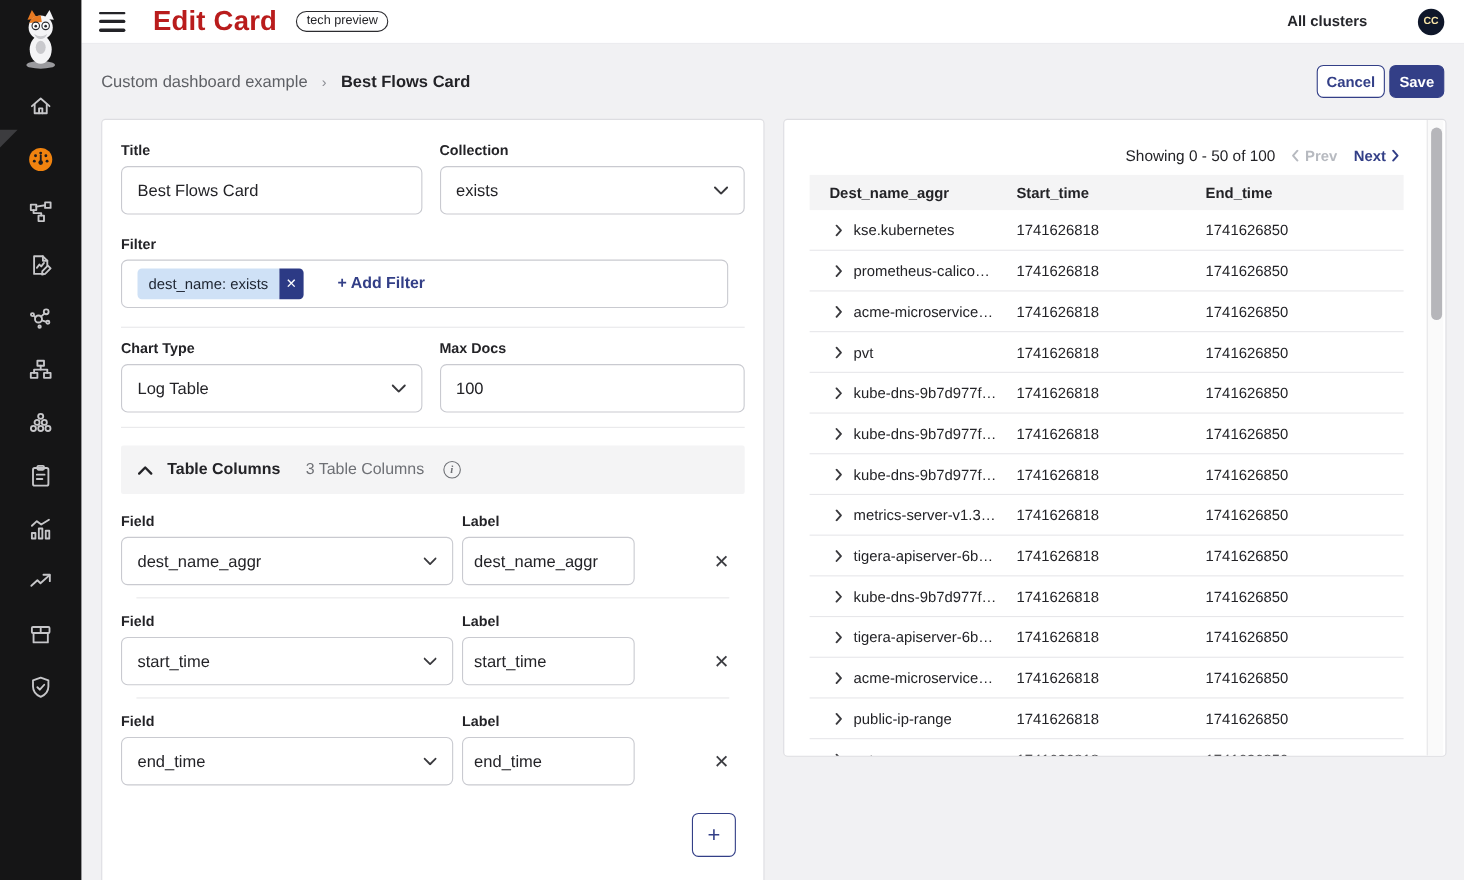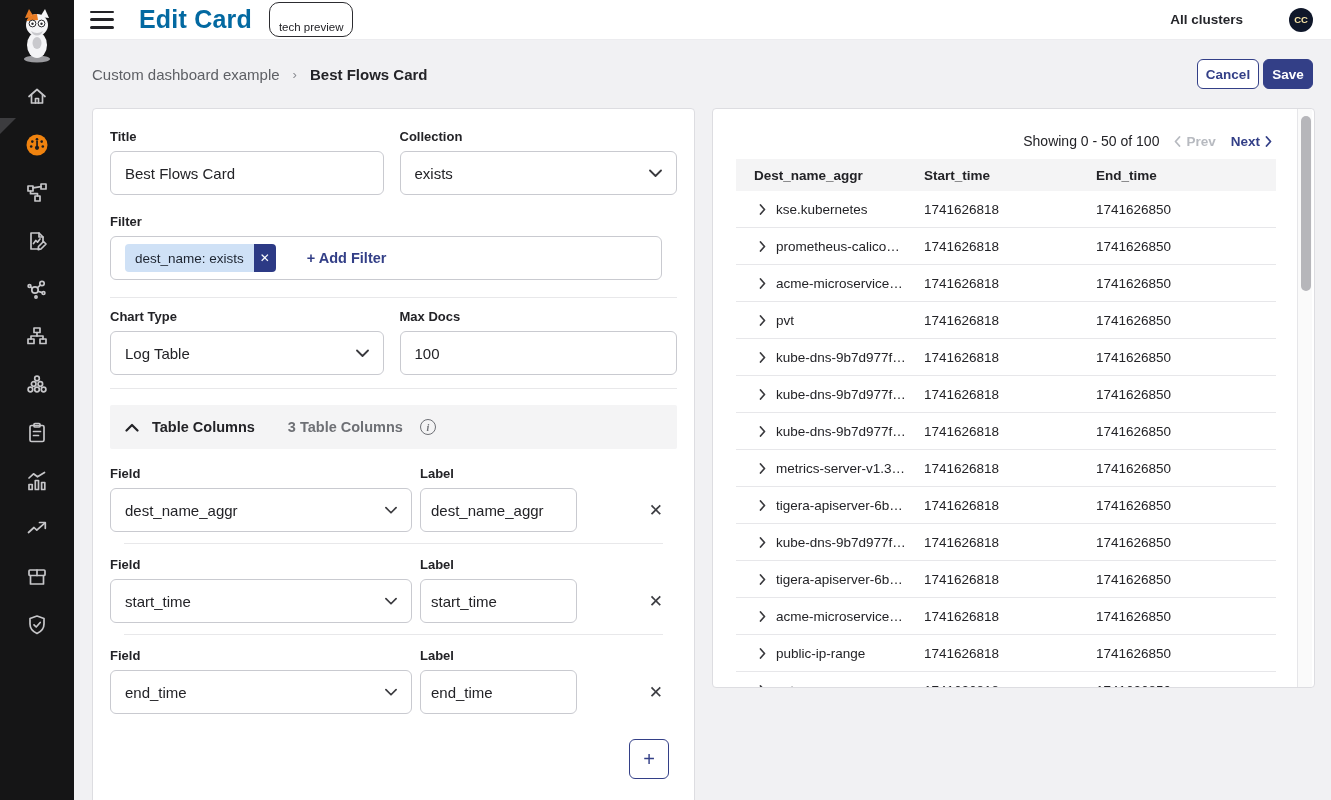--- a/index.html
+++ b/index.html
@@ -12,22 +12,22 @@
   .logo { position:absolute; left:17px; top:8px; width:40px; height:56px; }
   .nav { position:absolute; top:85px; left:0; width:74px; display:flex; flex-direction:column; align-items:center; gap:24px; }
   .nav-item { width:26px; height:24px; display:flex; align-items:center; justify-content:center; cursor:pointer; }
   .nav-item svg { stroke:#c6c6c9; fill:none; stroke-width:1.7; stroke-linecap:round; stroke-linejoin:round; }
   .notch { position:absolute; left:0; top:118px; width:0; height:0; border-top:16px solid #46464a; border-right:16px solid transparent; opacity:.8; }
 
   
   .topbar { position:absolute; left:74px; top:0; right:0; height:40px; background:#ffffff; border-bottom:1px solid #ececef; display:flex; align-items:center; }
   .hamburger { margin-left:16px; width:24px; height:18px; display:flex; flex-direction:column; justify-content:space-between; cursor:pointer; }
   .hamburger span { display:block; height:2.6px; background:#232327; border-radius:2px; }
-  .app-title { margin-left:25px; font-size:25px; font-weight:800; letter-spacing:.2px; color:#0369a1; }
-  .badge { margin-left:17px; font-size:11.5px; color:#232327; border:1px solid #2c2c30; border-radius:10px; padding:18px 9px 3px; background:#fff; }
+  .app-title { margin-left:25px; font-size:25px; font-weight:800; letter-spacing:.2px; color:#b91c1c; }
+  .badge { margin-left:17px; font-size:11.5px; color:#232327; border:1px solid #2c2c30; border-radius:10px; padding:2px 9px 3px; background:#fff; }
   .topbar-right { margin-left:auto; display:flex; align-items:center; }
   .clusters { font-size:13.5px; font-weight:600; color:#25262b; cursor:pointer; }
   .avatar { margin-left:46px; margin-right:18px; width:24px; height:24px; border-radius:50%; background:#0f172a; color:#f7e4a6; font-size:9.5px; font-weight:700; display:flex; align-items:center; justify-content:center; cursor:pointer; }
 
   
   .pagehead { position:absolute; left:74px; top:40px; right:0; height:68px; display:flex; align-items:center; }
   .crumbs { margin-left:18px; display:flex; align-items:center; gap:13px; font-size:15px; }
   .crumb-parent { color:#5e6065; cursor:pointer; }
   .crumb-sep { color:#8b8d93; font-size:13px; }
   .crumb-current { font-weight:700; color:#232327; }
@@ -48,21 +48,21 @@
   .select .chev { flex:0 0 auto; margin-left:8px; }
   .filter-box { margin-top:0; height:44px; width:552px; border:1px solid #c9cad0; border-radius:6px; display:flex; align-items:center; padding:1px 10px; }
   .chip { display:flex; align-items:center; height:28px; margin-left:4px; }
   .chip-text { background:#cfe1f6; color:#1d2430; font-size:13.5px; height:28px; display:flex; align-items:center; padding:0 10px; border-radius:4px 0 0 4px; }
   .chip-x { background:#2c3a85; width:22px; height:28px; border-radius:0 4px 4px 0; color:#fff; display:flex; align-items:center; justify-content:center; font-size:12px; cursor:pointer; }
   .add-filter { margin-left:31px; color:#333f87; font-size:14.5px; font-weight:600; cursor:pointer; }
   .divider { height:1px; background:#e8e8ea; margin:17px 0 0; }
   .tc-header { margin-top:16px; height:44px; background:#f4f4f5; border-radius:2px; display:flex; align-items:center; padding:0 15px; gap:13px; }
   .tc-chevron { cursor:pointer; display:flex; }
   .tc-title { font-size:14.5px; font-weight:700; color:#232327; }
-  .tc-count { font-size:14.5px; color:#6e7075; margin-left:20px;font-weight:bold; }
+  .tc-count { font-size:14.5px; color:#6e7075; margin-left:10px; }
   .info-icon { width:16px; height:16px; border:1.3px solid #6e7075; border-radius:50%; color:#6e7075; font-size:10px; display:flex; align-items:center; justify-content:center; margin-left:4px; font-family:"Liberation Serif",serif; font-style:italic; font-weight:700; cursor:pointer; }
   .col-row { display:flex; align-items:flex-end; margin-top:17px; }
   .cr-field { width:302px; }
   .cr-label { width:157px; margin-left:8px; }
   .cr-x { margin-left:auto; margin-right:14px; margin-bottom:13px; color:#3c3d42; font-size:17px; cursor:pointer; line-height:1; }
   .col-sep { height:1px; background:#e8e8ea; margin:11px 14px 0; }
   .add-col-wrap { display:flex; justify-content:flex-end; margin-top:25px; padding-right:8px; }
   .add-col { width:40px; height:40px; border:1px solid #333f87; border-radius:6px; background:#fff; color:#333f87; font-size:20px; display:flex; align-items:center; justify-content:center; cursor:pointer; }
 
   

